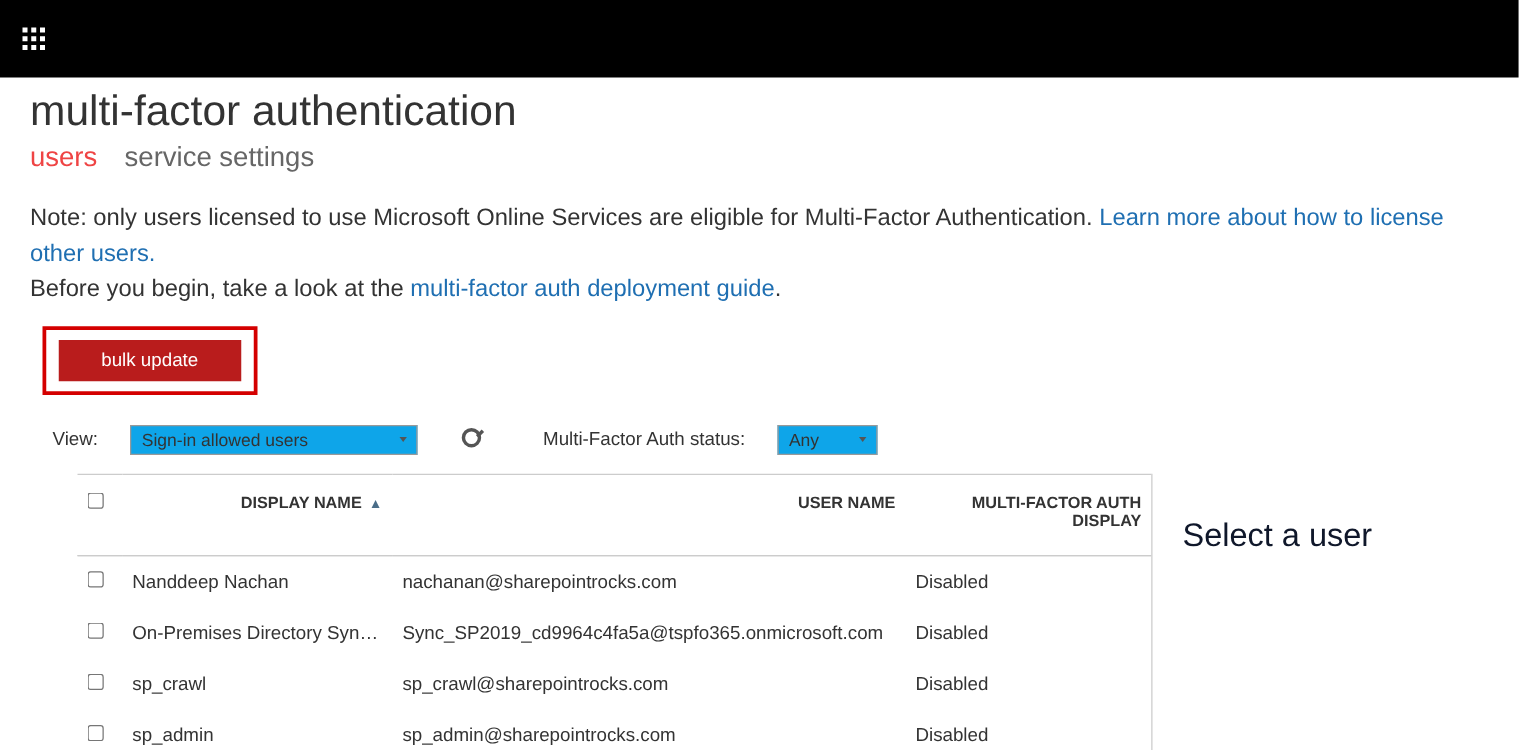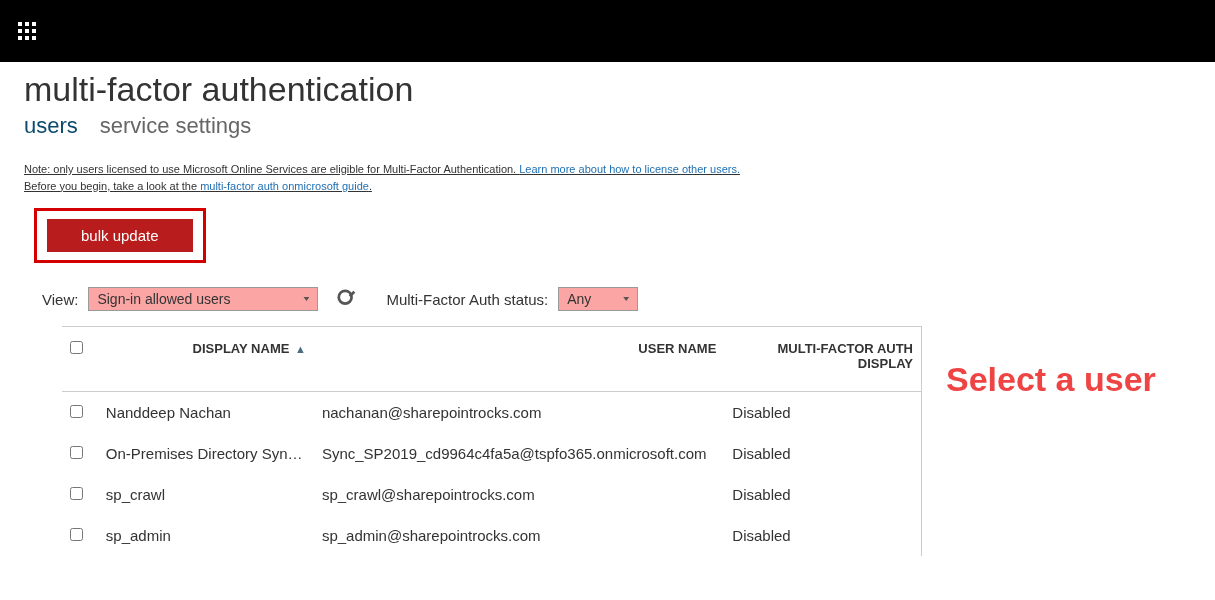--- a/index.html
+++ b/index.html
@@ -46,28 +46,27 @@
     }
     .tab {
       display: inline-block;
       font-size: 22px;
       font-weight: 300;
       color: #666;
       margin-right: 18px;
       cursor: pointer;
     }
     .tab.active {
-      color: #0c4a6e;
+      color: #ef4444;
     }
     .note {
-      font-size: 11px;
+      font-size: 19px;
       color: #333;
       line-height: 1.5;
       margin-bottom: 14px;
-      text-decoration: underline;
     }
     .note a {
       color: #1f6fb2;
       text-decoration: none;
       cursor: pointer;
     }
     .highlight-box {
       border: 3px solid #d40000;
       display: inline-block;
       padding: 8px 10px;
@@ -78,31 +77,31 @@
       background: #b91c1c;
       color: #fff;
       border: none;
       padding: 8px 34px;
       font-size: 15px;
       cursor: pointer;
     }
     .filters {
       display: flex;
       align-items: center;
-      gap: 10px;
+      gap: 26px;
       margin-left: 18px;
       margin-bottom: 14px;
     }
     .filters label {
       color: #333;
       font-size: 15px;
     }
     .select-wrap {
       border: 1px solid #999;
-      background: #fca5a5;
+      background: #0ea5e9;
       padding: 3px 22px 3px 8px;
       font-size: 14px;
       color: #333;
       position: relative;
       min-width: 80px;
       cursor: pointer;
     }
     .select-wrap.wide {
       min-width: 230px;
     }
@@ -134,23 +133,23 @@
       flex: 1;
       min-width: 0;
     }
     .right-pane {
       width: 270px;
       border-left: 1px solid #ccc;
       padding: 34px 0 0 24px;
       min-height: 200px;
     }
     .right-pane h2 {
-      font-size: 34px;
-      font-weight: 700;
-      color: #ef4444;
+      font-size: 26px;
+      font-weight: 400;
+      color: #0f172a;
     }
     table.users {
       width: 100%;
       border-collapse: collapse;
       margin-left: 0;
     }
     table.users thead th {
       text-align: right;
       font-size: 13px;
       font-weight: 700;
@@ -216,21 +215,21 @@
 <div class="content">
   <h1 class="page-title">multi-factor authentication</h1>
 
   <div class="tabs">
     <span class="tab active">users</span>
     <span class="tab">service settings</span>
   </div>
 
   <div class="note">
     <span>Note: only users licensed to use Microsoft Online Services are eligible for Multi-Factor Authentication. </span><a>Learn more about how to license other users.</a><br>
-    <span>Before you begin, take a look at the </span><a>multi-factor auth onmicrosoft guide</a><span>.</span>
+    <span>Before you begin, take a look at the </span><a>multi-factor auth deployment guide</a><span>.</span>
   </div>
 
   <div class="highlight-box">
     <button class="bulk-btn">bulk update</button>
   </div>
 
   <div class="filters">
     <label>View:</label>
     <div class="select-wrap wide">
       <span>Sign-in allowed users</span>

